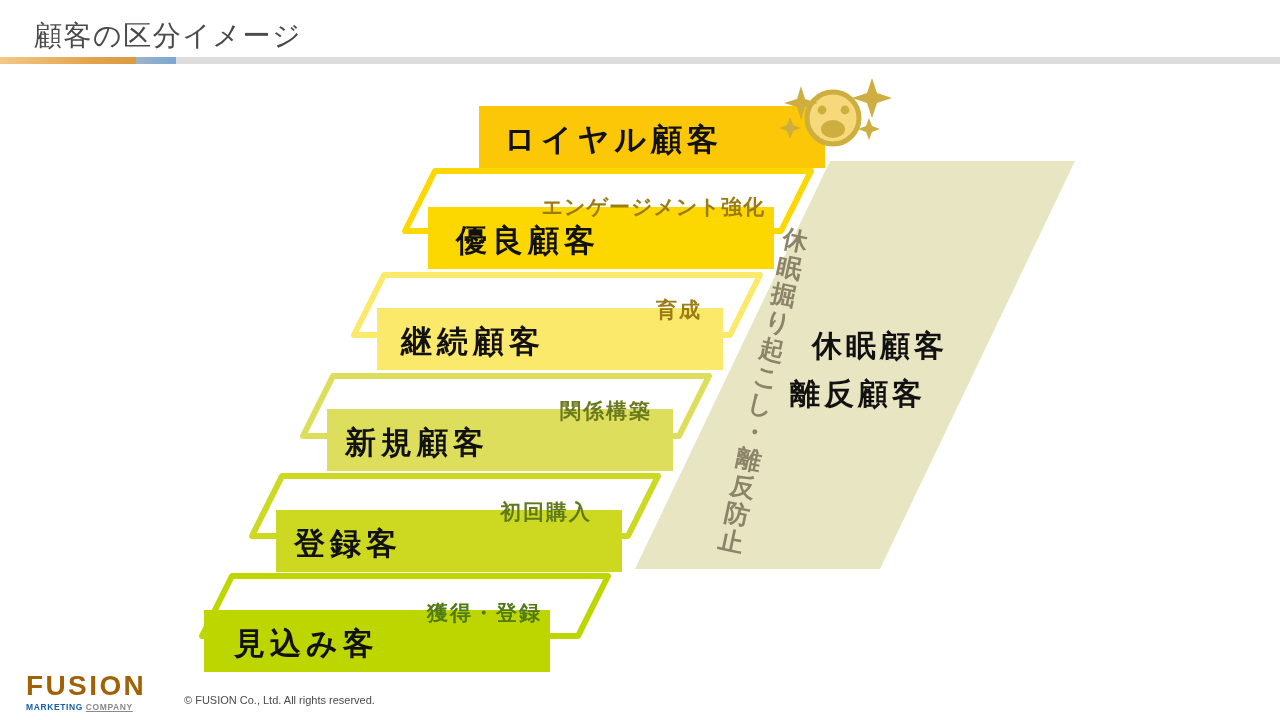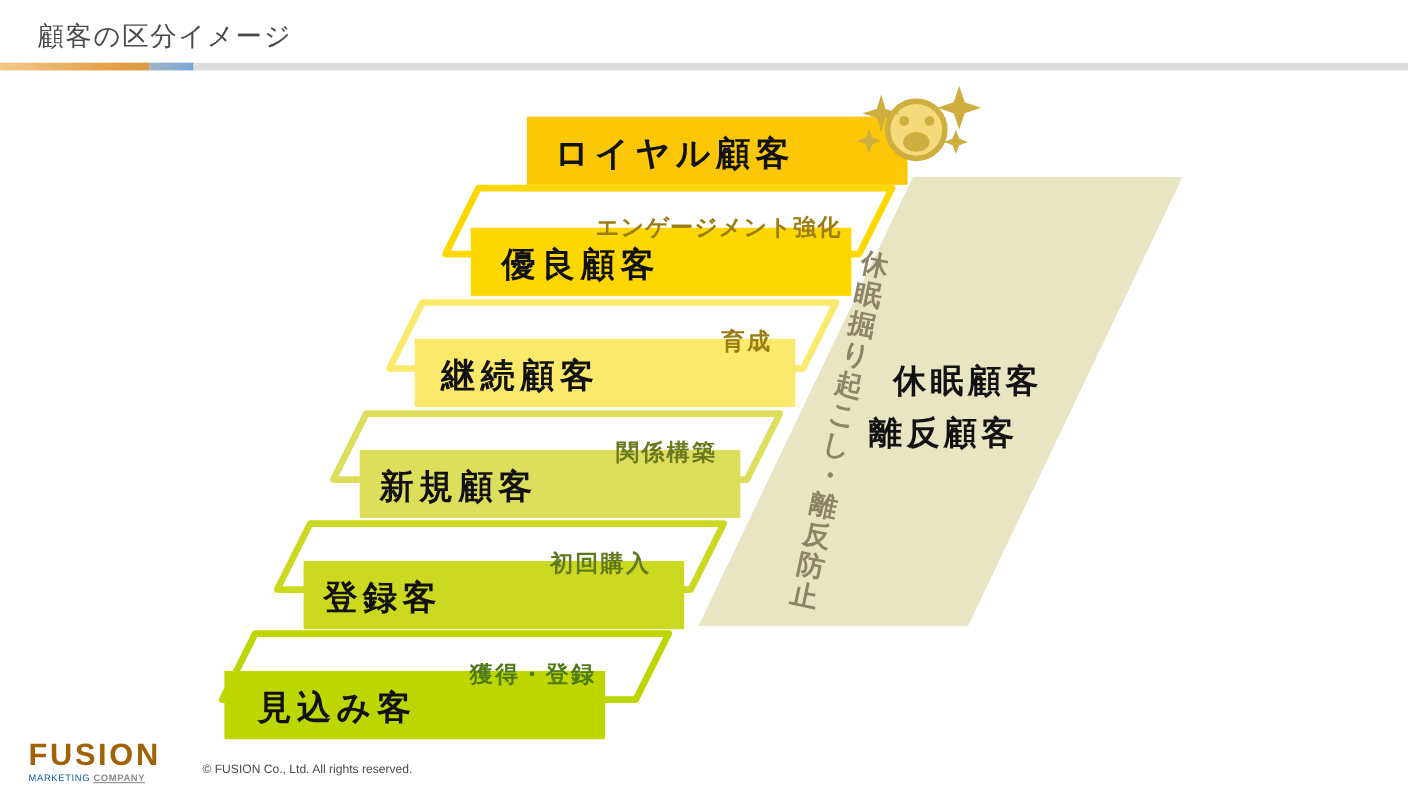--- a/index.html
+++ b/index.html
@@ -13,21 +13,21 @@
     position: relative;
     overflow: hidden;
     font-family: "Liberation Sans", "DejaVu Sans", sans-serif;
   }
 
   
   #slide-title {
     position: absolute;
     left: 34px;
     top: 17px;
-    font-size: 24px;
+    font-size: 28px;
     color: #4a4a4a;
     letter-spacing: 1.5px;
     font-weight: 400;
     white-space: nowrap;
   }
   #title-rule {
     position: absolute;
     left: 0;
     top: 57px;
     width: 1280px;
@@ -81,21 +81,21 @@
     letter-spacing: 2.4px;
     line-height: 1;
   }
   #logo-tagline {
     margin-top: 3px;
     font-size: 8.5px;
     letter-spacing: 0.6px;
     line-height: 1;
     white-space: nowrap;
   }
-  #logo-tagline .mk { color: #1560a8; font-weight: 400; }
+  #logo-tagline .mk { color: #1560a8; font-weight: 700; }
   #logo-tagline .co { color: #8a8a8a; font-weight: 600; text-decoration: underline; }
   #copyright {
     position: absolute;
     left: 184px;
     top: 26px;
     font-size: 11px;
     color: #4a4a4a;
     white-space: nowrap;
   }
 </style>

